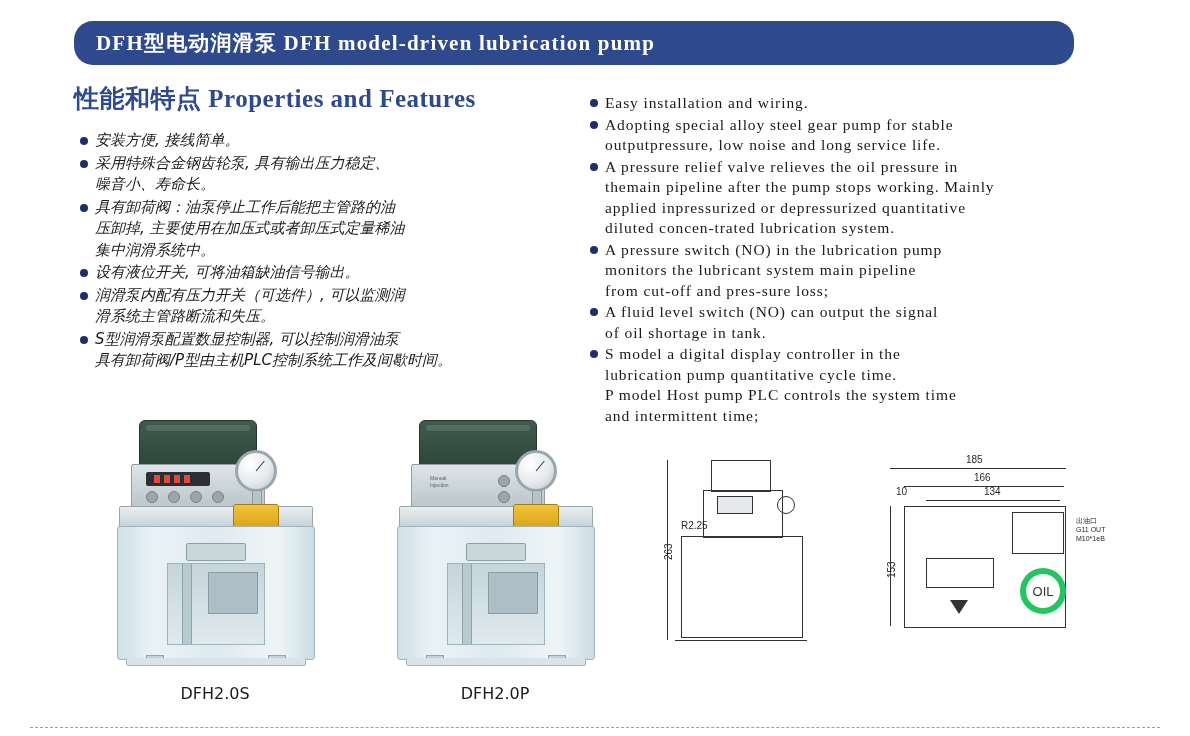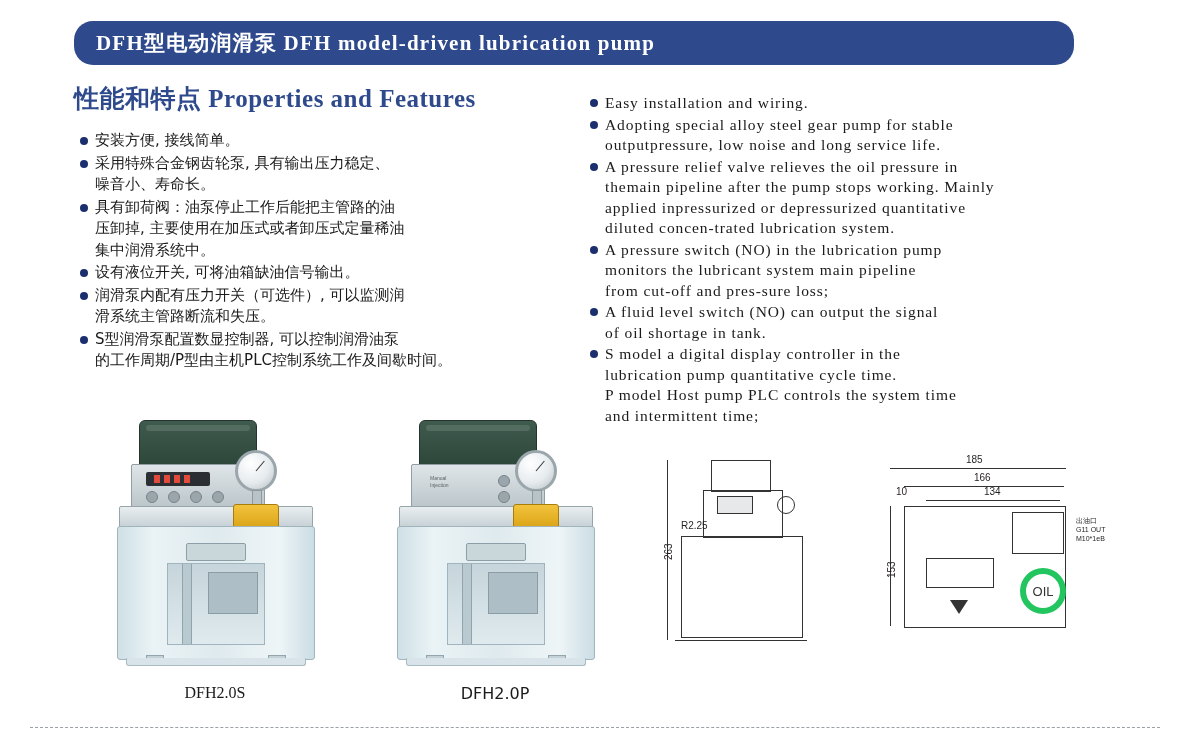--- a/index.html
+++ b/index.html
@@ -50,20 +50,21 @@
     letter-spacing: 0.5px;
     white-space: nowrap;
   }
 
   
   .col-left {
     position: absolute;
     left: 80px;
     top: 130px;
     width: 505px;
+    font-style: italic;
   }
   .col-right {
     position: absolute;
     left: 590px;
     top: 93px;
     width: 565px;
   }
 
   .bullet-row {
     display: flex;
@@ -281,21 +282,21 @@
   }
   .photo-caption {
     position: absolute;
     top: 684px;
     width: 240px;
     text-align: center;
     font-size: 16px;
     font-family: "DejaVu Sans", sans-serif;
     color: #1a1a1a;
   }
-  .cap-1 { left: 95px; font-family: Liberation Serif, serif; }
+  .cap-1 { left: 95px; }
   .cap-2 { left: 375px; }
 
   
   .drawing {
     position: absolute;
     top: 440px;
   }
   .draw-front { left: 645px; width: 200px; height: 215px; }
   .draw-top   { left: 880px; width: 270px; height: 215px; }
 
@@ -364,21 +365,21 @@
     <span class="bullet-text">设有液位开关, 可将油箱缺油信号输出。</span>
   </div>
   <div class="bullet-row">
     <span class="bullet-dot"></span>
     <span class="bullet-text">润滑泵内配有压力开关（可选件）, 可以监测润
 滑系统主管路断流和失压。</span>
   </div>
   <div class="bullet-row">
     <span class="bullet-dot"></span>
     <span class="bullet-text">S型润滑泵配置数显控制器, 可以控制润滑油泵
-的工作周期/P型由主机PLC控制系统工作及间歇时间。</span>
+具有卸荷阀/P型由主机PLC控制系统工作及间歇时间。</span>
   </div>
 </div>
 
 <div class="col-right">
   <div class="bullet-row">
     <span class="bullet-dot"></span>
     <span class="bullet-text">Easy installation and wiring.</span>
   </div>
   <div class="bullet-row">
     <span class="bullet-dot"></span>

